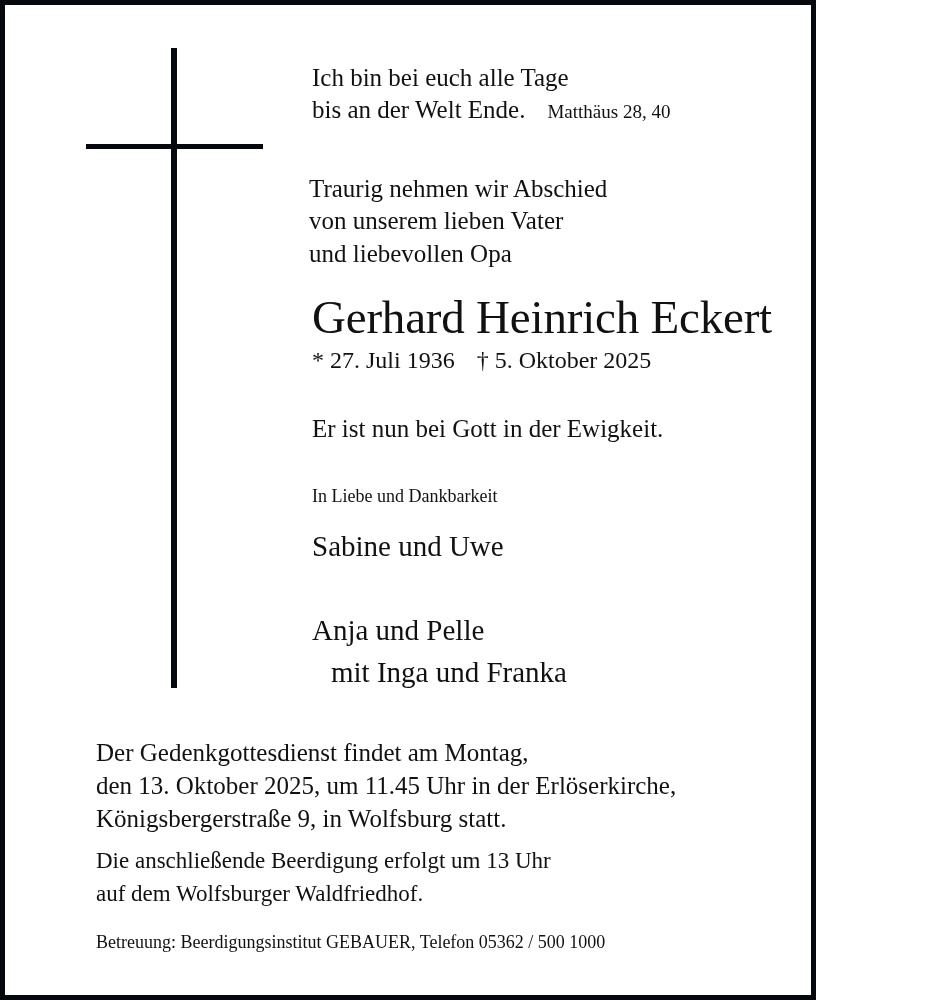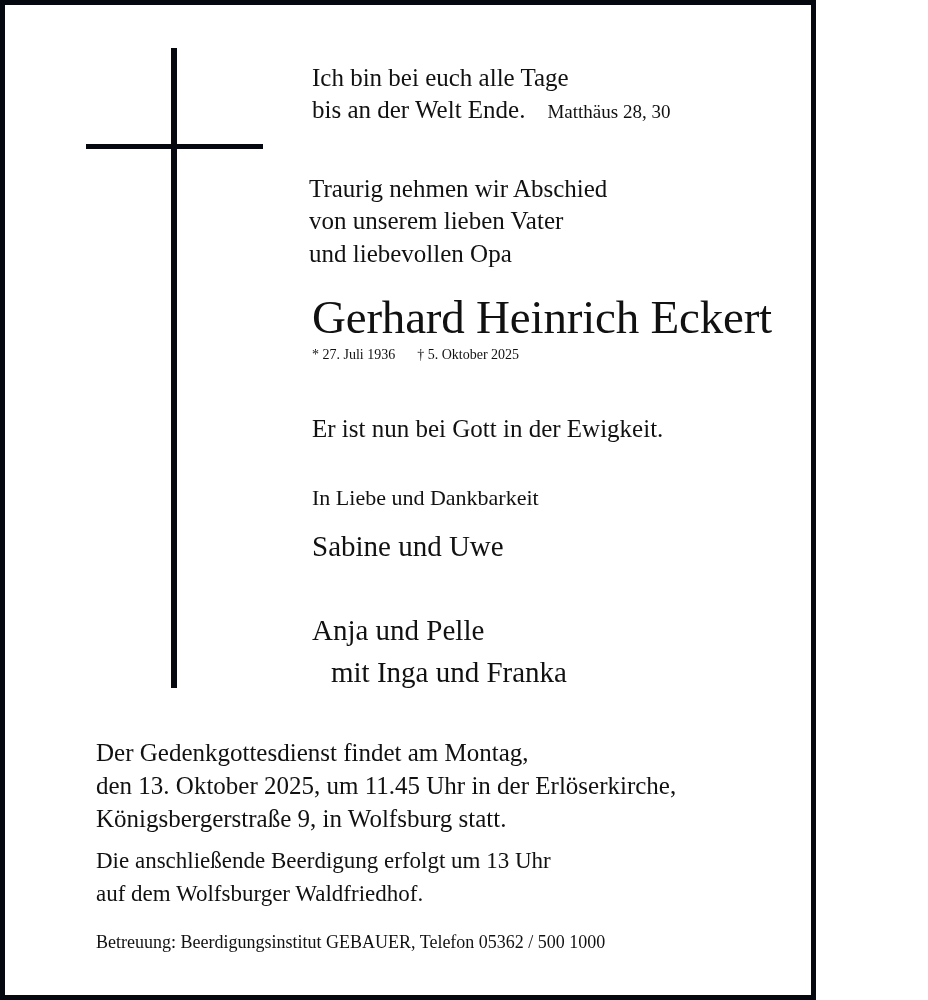--- a/index.html
+++ b/index.html
@@ -46,42 +46,42 @@
     }
     .verse { left: 307px; font-size: 25px; }
     .verse-ref { font-size: 19px; margin-left: 22px; }
     .intro { left: 304px; font-size: 25px; }
     .name {
       left: 307px;
       top: 289px;
       font-size: 47px;
       letter-spacing: -0.2px;
     }
-    .dates { left: 307px; top: 343px; font-size: 14px; }
+    .dates { left: 307px; top: 343px; font-size: 24px; }
     .dates .sep { display: inline-block; width: 22px; }
     .quote { left: 307px; top: 411px; font-size: 25px; }
-    .thanks { left: 307px; top: 482px; font-size: 22px; }
+    .thanks { left: 307px; top: 482px; font-size: 18px; }
     .family { left: 307px; font-size: 29px; }
     .service { left: 91px; font-size: 25px; }
     .burial { left: 91px; font-size: 23px; }
     .footer { left: 91px; top: 928px; font-size: 18px; }
   </style>
 </head>
 <body>
 
 <div class="frame">
 
   <div>
     <div class="cross-vertical"></div>
     <div class="cross-horizontal"></div>
   </div>
 
   <div class="t verse" style="top:60px;">Ich bin bei euch alle Tage</div>
   <div class="t verse" style="top:92px;">
-    <span>bis an der Welt Ende.</span><span class="verse-ref">Matthäus 28, 30</span>
+    <span>bis an der Welt Ende.</span><span class="verse-ref">Matthäus 28, 40</span>
   </div>
 
   <div class="t intro" style="top:171px;">Traurig nehmen wir Abschied</div>
   <div class="t intro" style="top:203px;">von unserem lieben Vater</div>
   <div class="t intro" style="top:236px;">und liebevollen Opa</div>
 
   <div class="t name">Gerhard Heinrich Eckert</div>
 
   <div class="t dates">
     <span>* 27. Juli 1936</span><span class="sep"></span><span>† 5. Oktober 2025</span>

